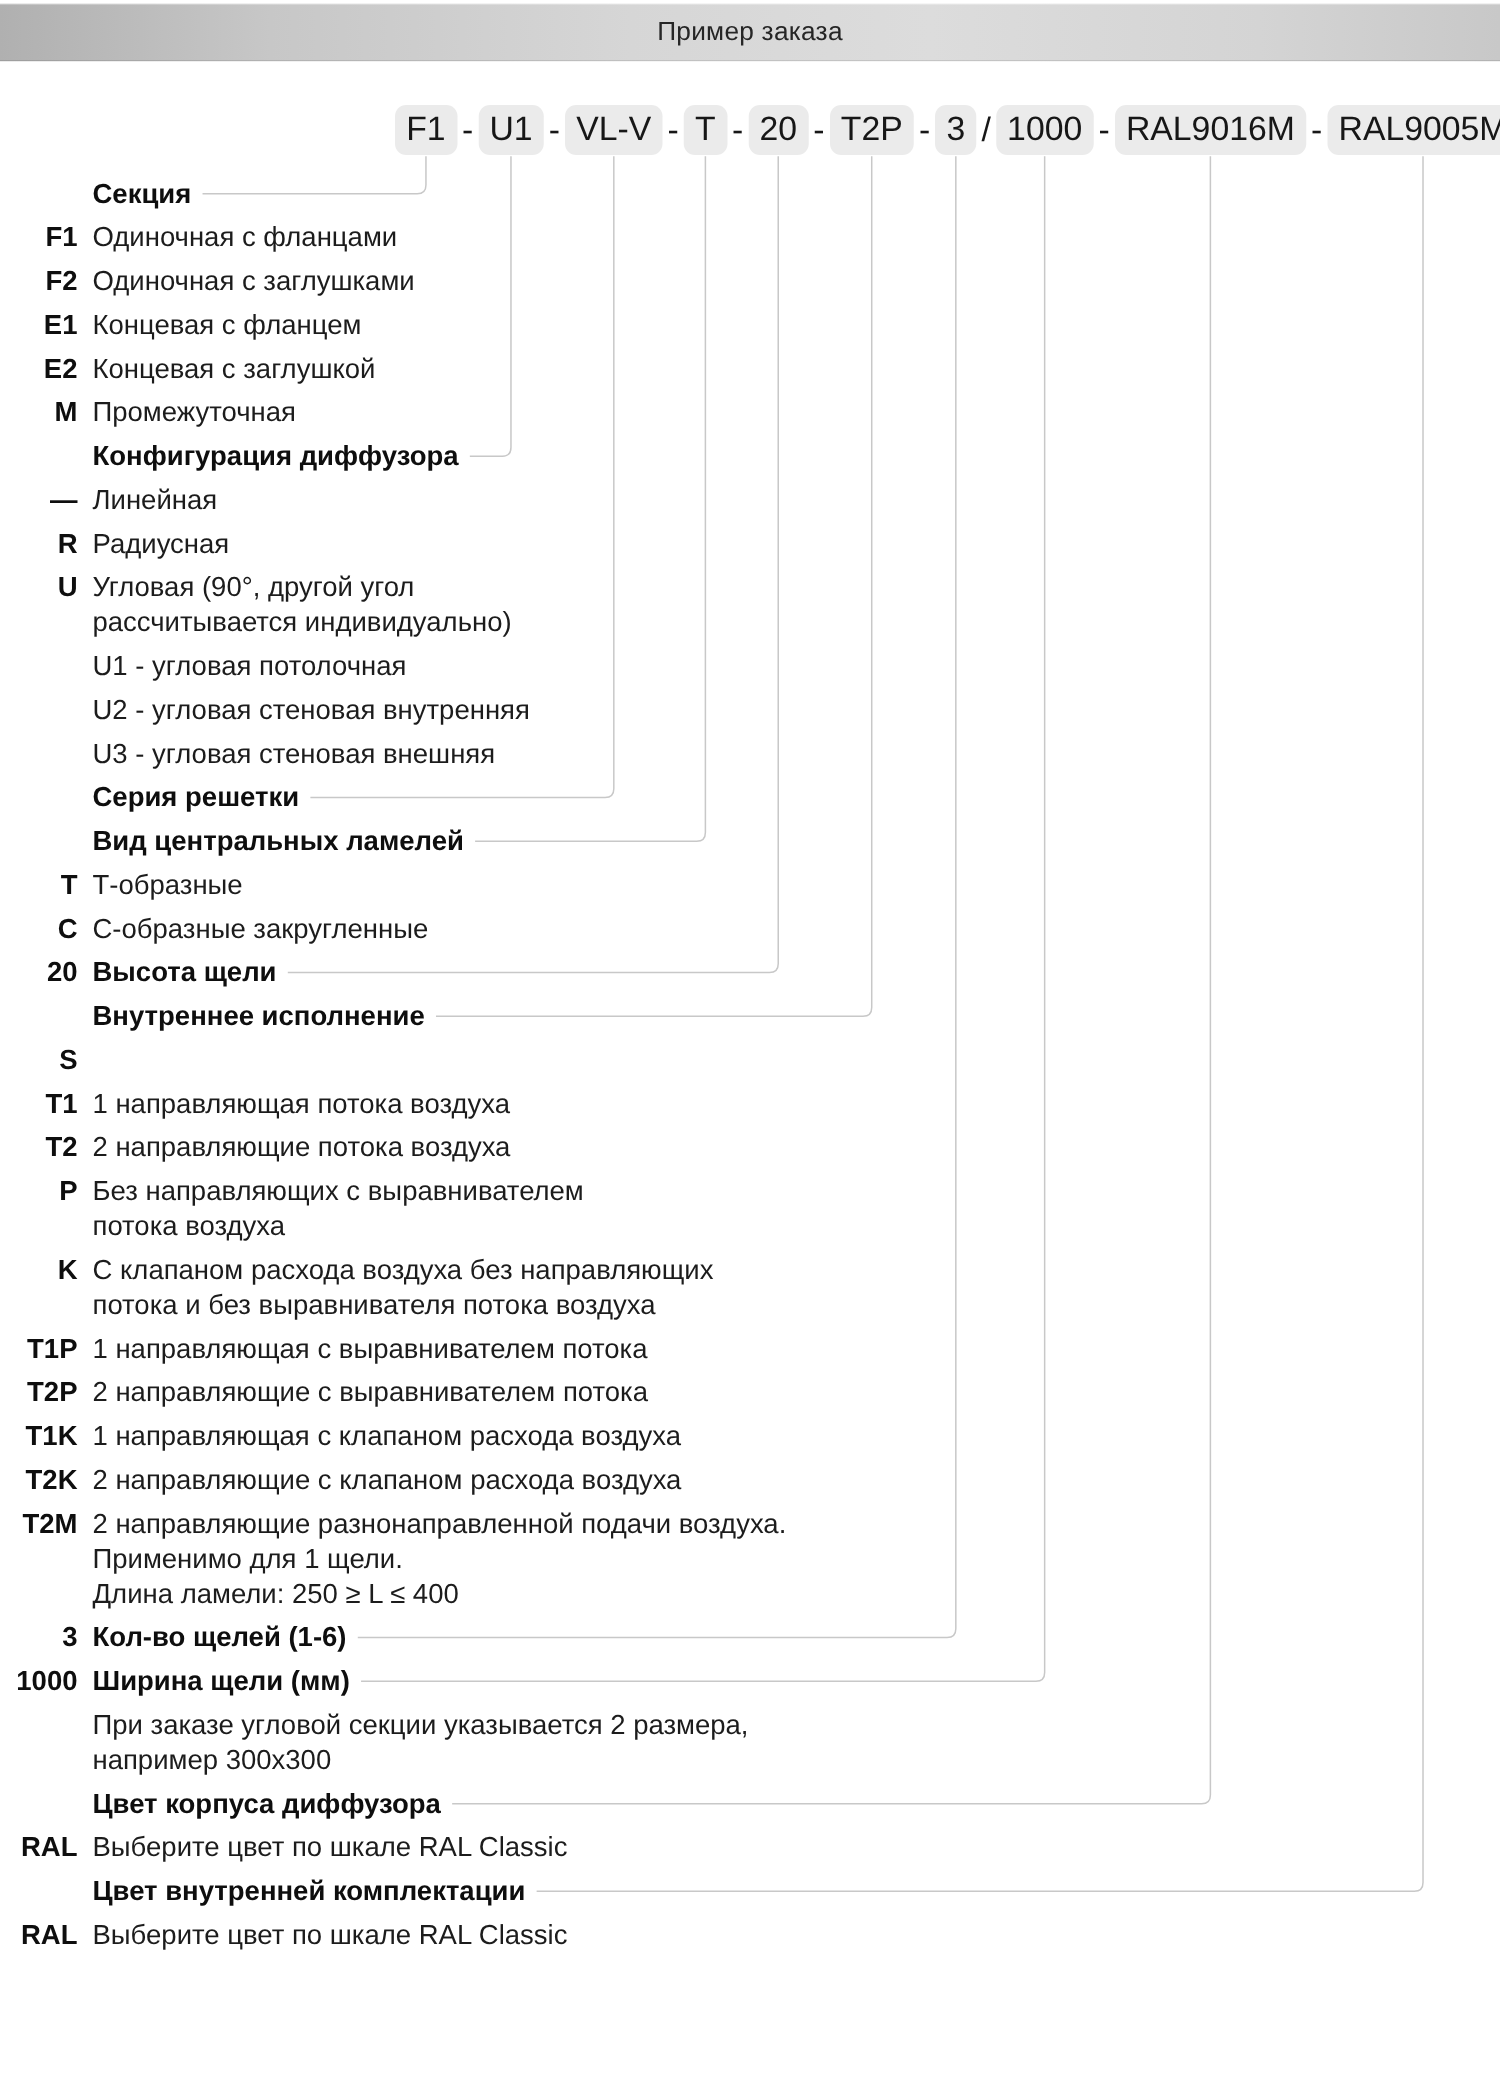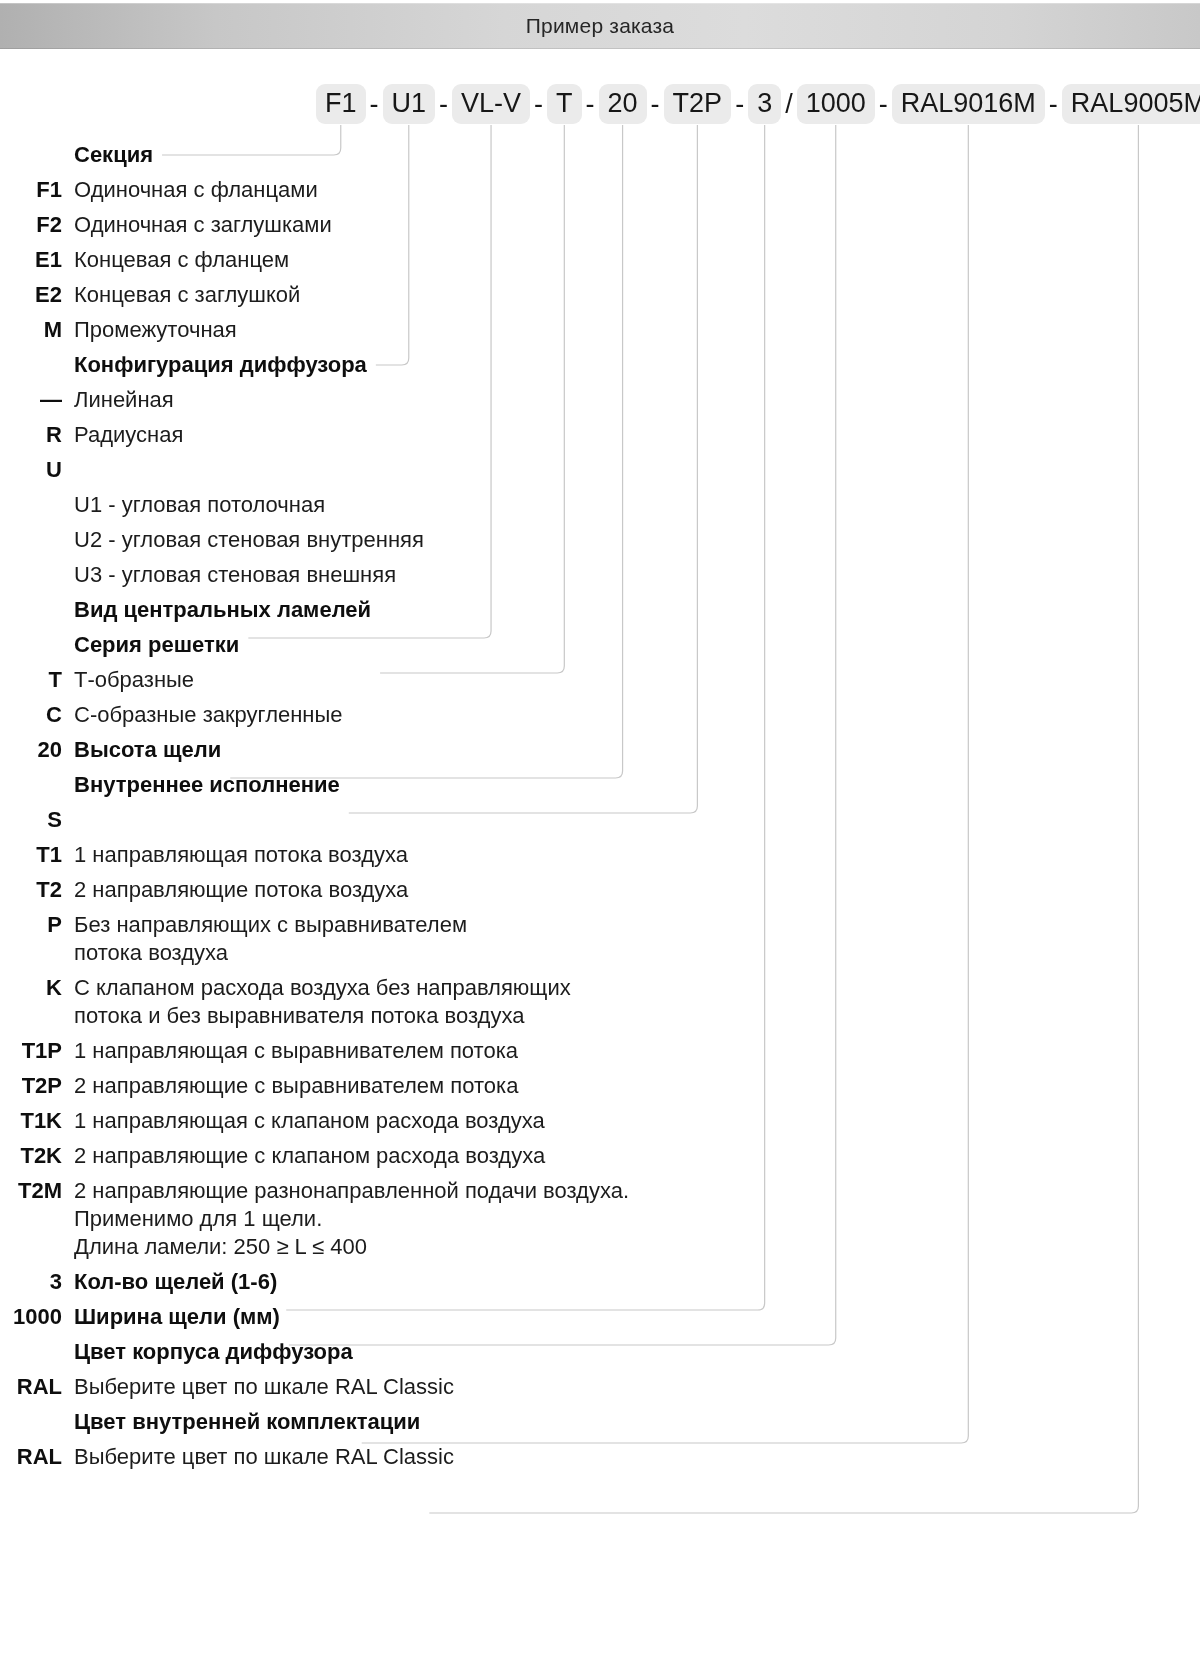--- a/index.html
+++ b/index.html
@@ -149,40 +149,42 @@
     <div class="row">
     <div class="lcode">—</div>
     <div class="ldesc">Линейная</div>
   </div>
     <div class="row">
     <div class="lcode">R</div>
     <div class="ldesc">Радиусная</div>
   </div>
     <div class="row">
     <div class="lcode">U</div>
+    <div class="ldesc">Угловая (90°, другой угол
+рассчитывается индивидуально)</div>
   </div>
     <div class="row">
     <div class="lcode"></div>
     <div class="ldesc">U1 - угловая потолочная</div>
   </div>
     <div class="row">
     <div class="lcode"></div>
     <div class="ldesc">U2 - угловая стеновая внутренняя</div>
   </div>
     <div class="row">
     <div class="lcode"></div>
     <div class="ldesc">U3 - угловая стеновая внешняя</div>
   </div>
     <div class="row header">
     <div class="lcode"></div>
+    <div class="ldesc">Серия решетки</div>
+  </div>
+    <div class="row header">
+    <div class="lcode"></div>
     <div class="ldesc">Вид центральных ламелей</div>
-  </div>
-    <div class="row header">
-    <div class="lcode"></div>
-    <div class="ldesc">Серия решетки</div>
   </div>
     <div class="row">
     <div class="lcode">T</div>
     <div class="ldesc">Т-образные</div>
   </div>
     <div class="row">
     <div class="lcode">C</div>
     <div class="ldesc">С-образные закругленные</div>
   </div>
     <div class="row header">
@@ -237,20 +239,25 @@
 Длина ламели: 250 ≥ L ≤ 400</div>
   </div>
     <div class="row header">
     <div class="lcode">3</div>
     <div class="ldesc">Кол-во щелей (1-6)</div>
   </div>
     <div class="row header">
     <div class="lcode">1000</div>
     <div class="ldesc">Ширина щели (мм)</div>
   </div>
+    <div class="row">
+    <div class="lcode"></div>
+    <div class="ldesc">При заказе угловой секции указывается 2 размера,
+например 300x300</div>
+  </div>
     <div class="row header">
     <div class="lcode"></div>
     <div class="ldesc">Цвет корпуса диффузора</div>
   </div>
     <div class="row">
     <div class="lcode">RAL</div>
     <div class="ldesc">Выберите цвет по шкале RAL Classic</div>
   </div>
     <div class="row header">
     <div class="lcode"></div>

